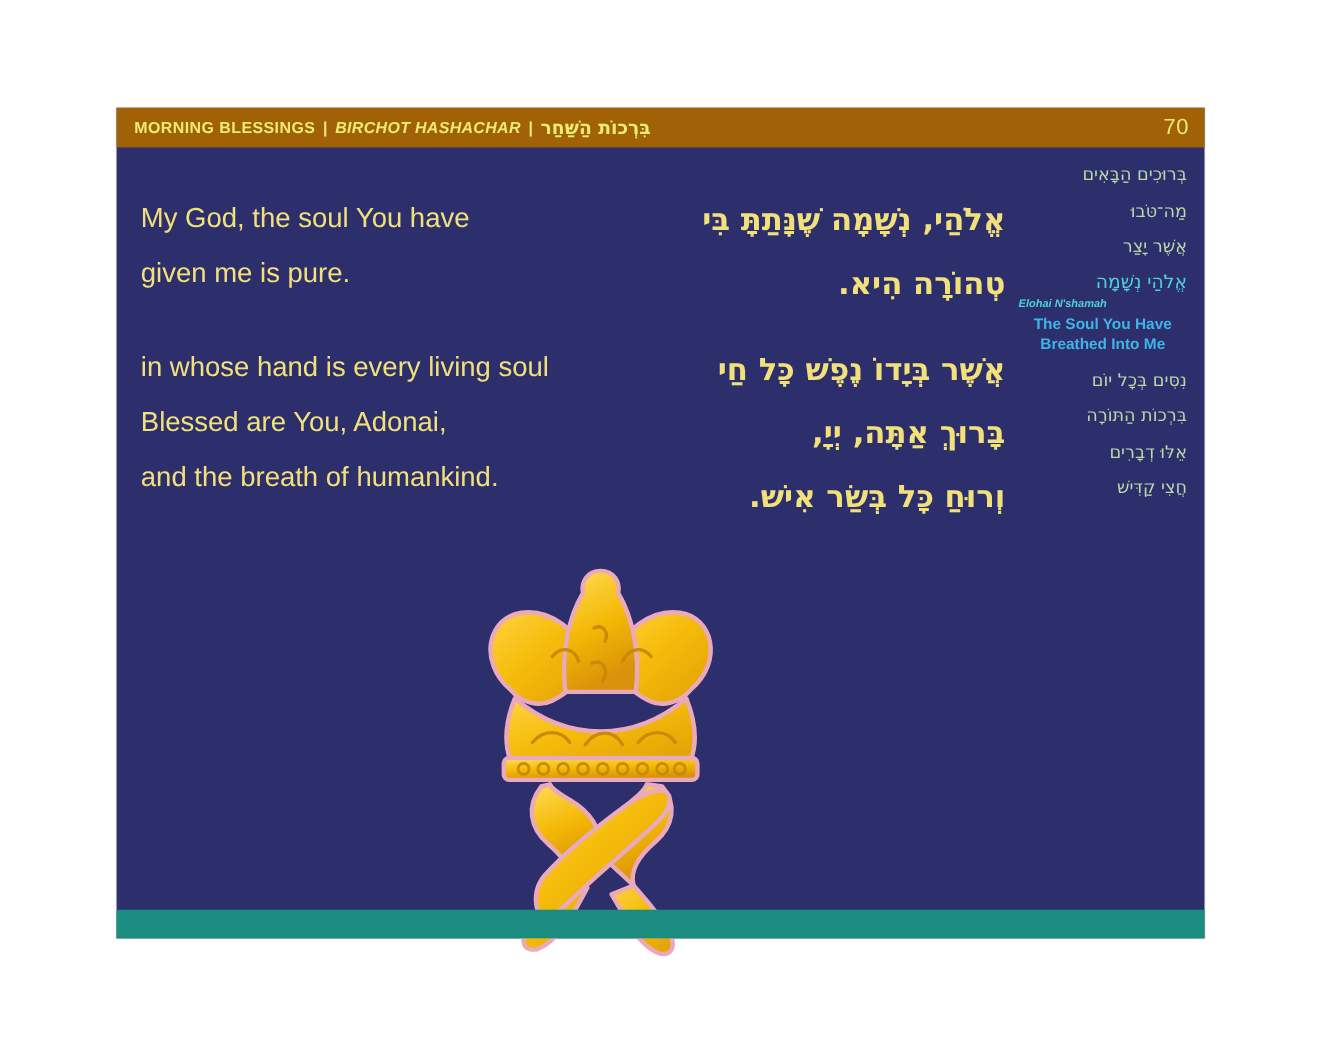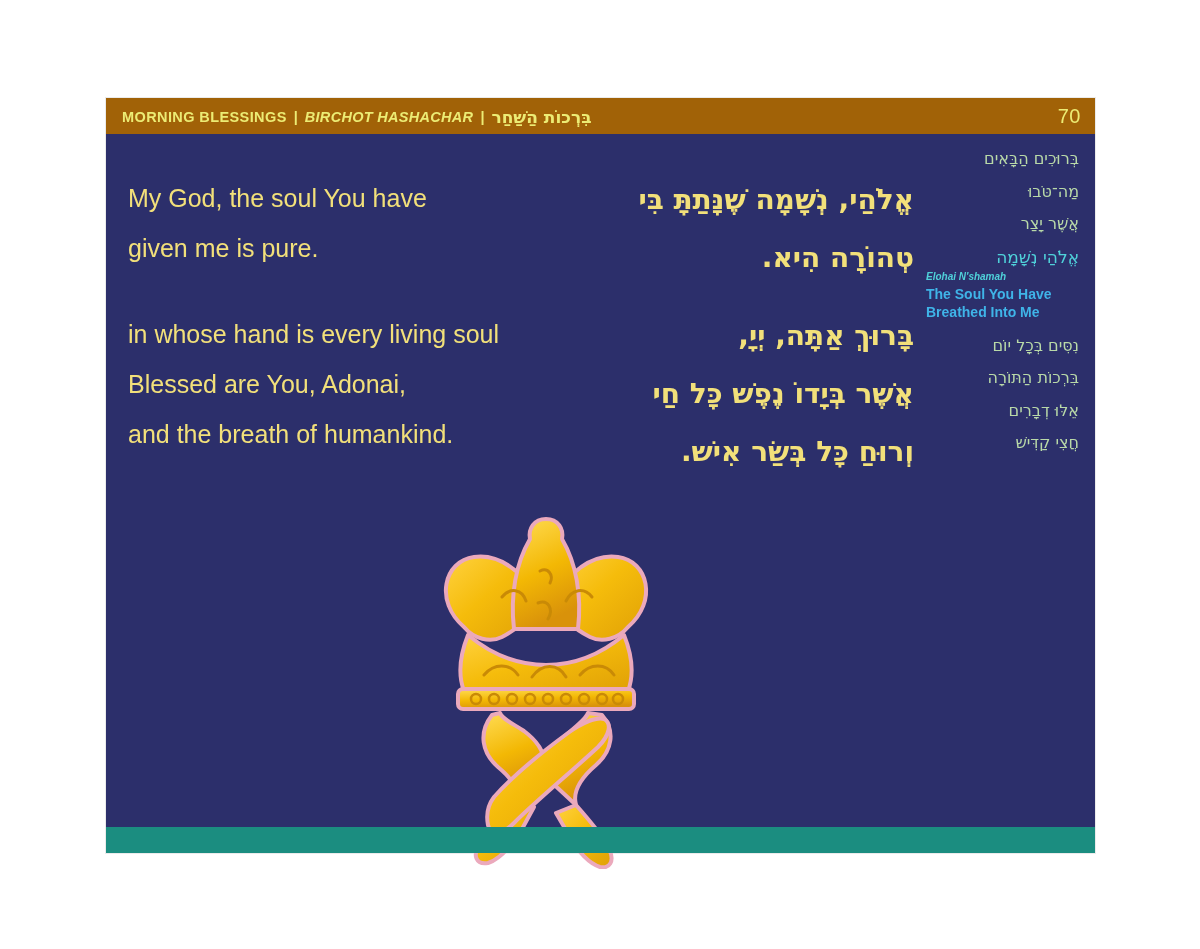--- a/index.html
+++ b/index.html
@@ -189,21 +189,21 @@
     direction: ltr;
     text-align: left;
     line-height: 1.3;
     margin-top: 1px;
   }
   .side-en {
     color: #3fb4e8;
     font-size: 14px;
     font-weight: bold;
     direction: ltr;
-    text-align: left;
+    text-align: center;
     line-height: 1.28;
     margin-top: 3px;
   }
   .side-item.active { margin-bottom: 13px; }
 
   
   .footer-bar {
     position: absolute;
     left: 0;
     bottom: 0;
@@ -245,22 +245,22 @@
           </div>
         </div>
 
         <div class="stanza">
           <div class="en-col">
             <div class="en-line">in whose hand is every living soul</div>
             <div class="en-line">Blessed are You, Adonai,</div>
             <div class="en-line">and the breath of humankind.</div>
           </div>
           <div class="he-col">
+            <div class="he-line">אֲשֶׁר בְּיָדוֹ נֶפֶשׁ כָּל חַי</div>
             <div class="he-line">בָּרוּךְ אַתָּה, יְיָ,</div>
-            <div class="he-line">אֲשֶׁר בְּיָדוֹ נֶפֶשׁ כָּל חַי</div>
             <div class="he-line">וְרוּחַ כָּל בְּשַׂר אִישׁ.</div>
           </div>
         </div>
 
       </div>
 
       <div class="artwork">
         <svg viewBox="0 0 280 390" xmlns="http://www.w3.org/2000/svg" aria-hidden="true">
           <defs>
             <linearGradient id="goldGrad" x1="0" y1="0" x2="1" y2="1">

